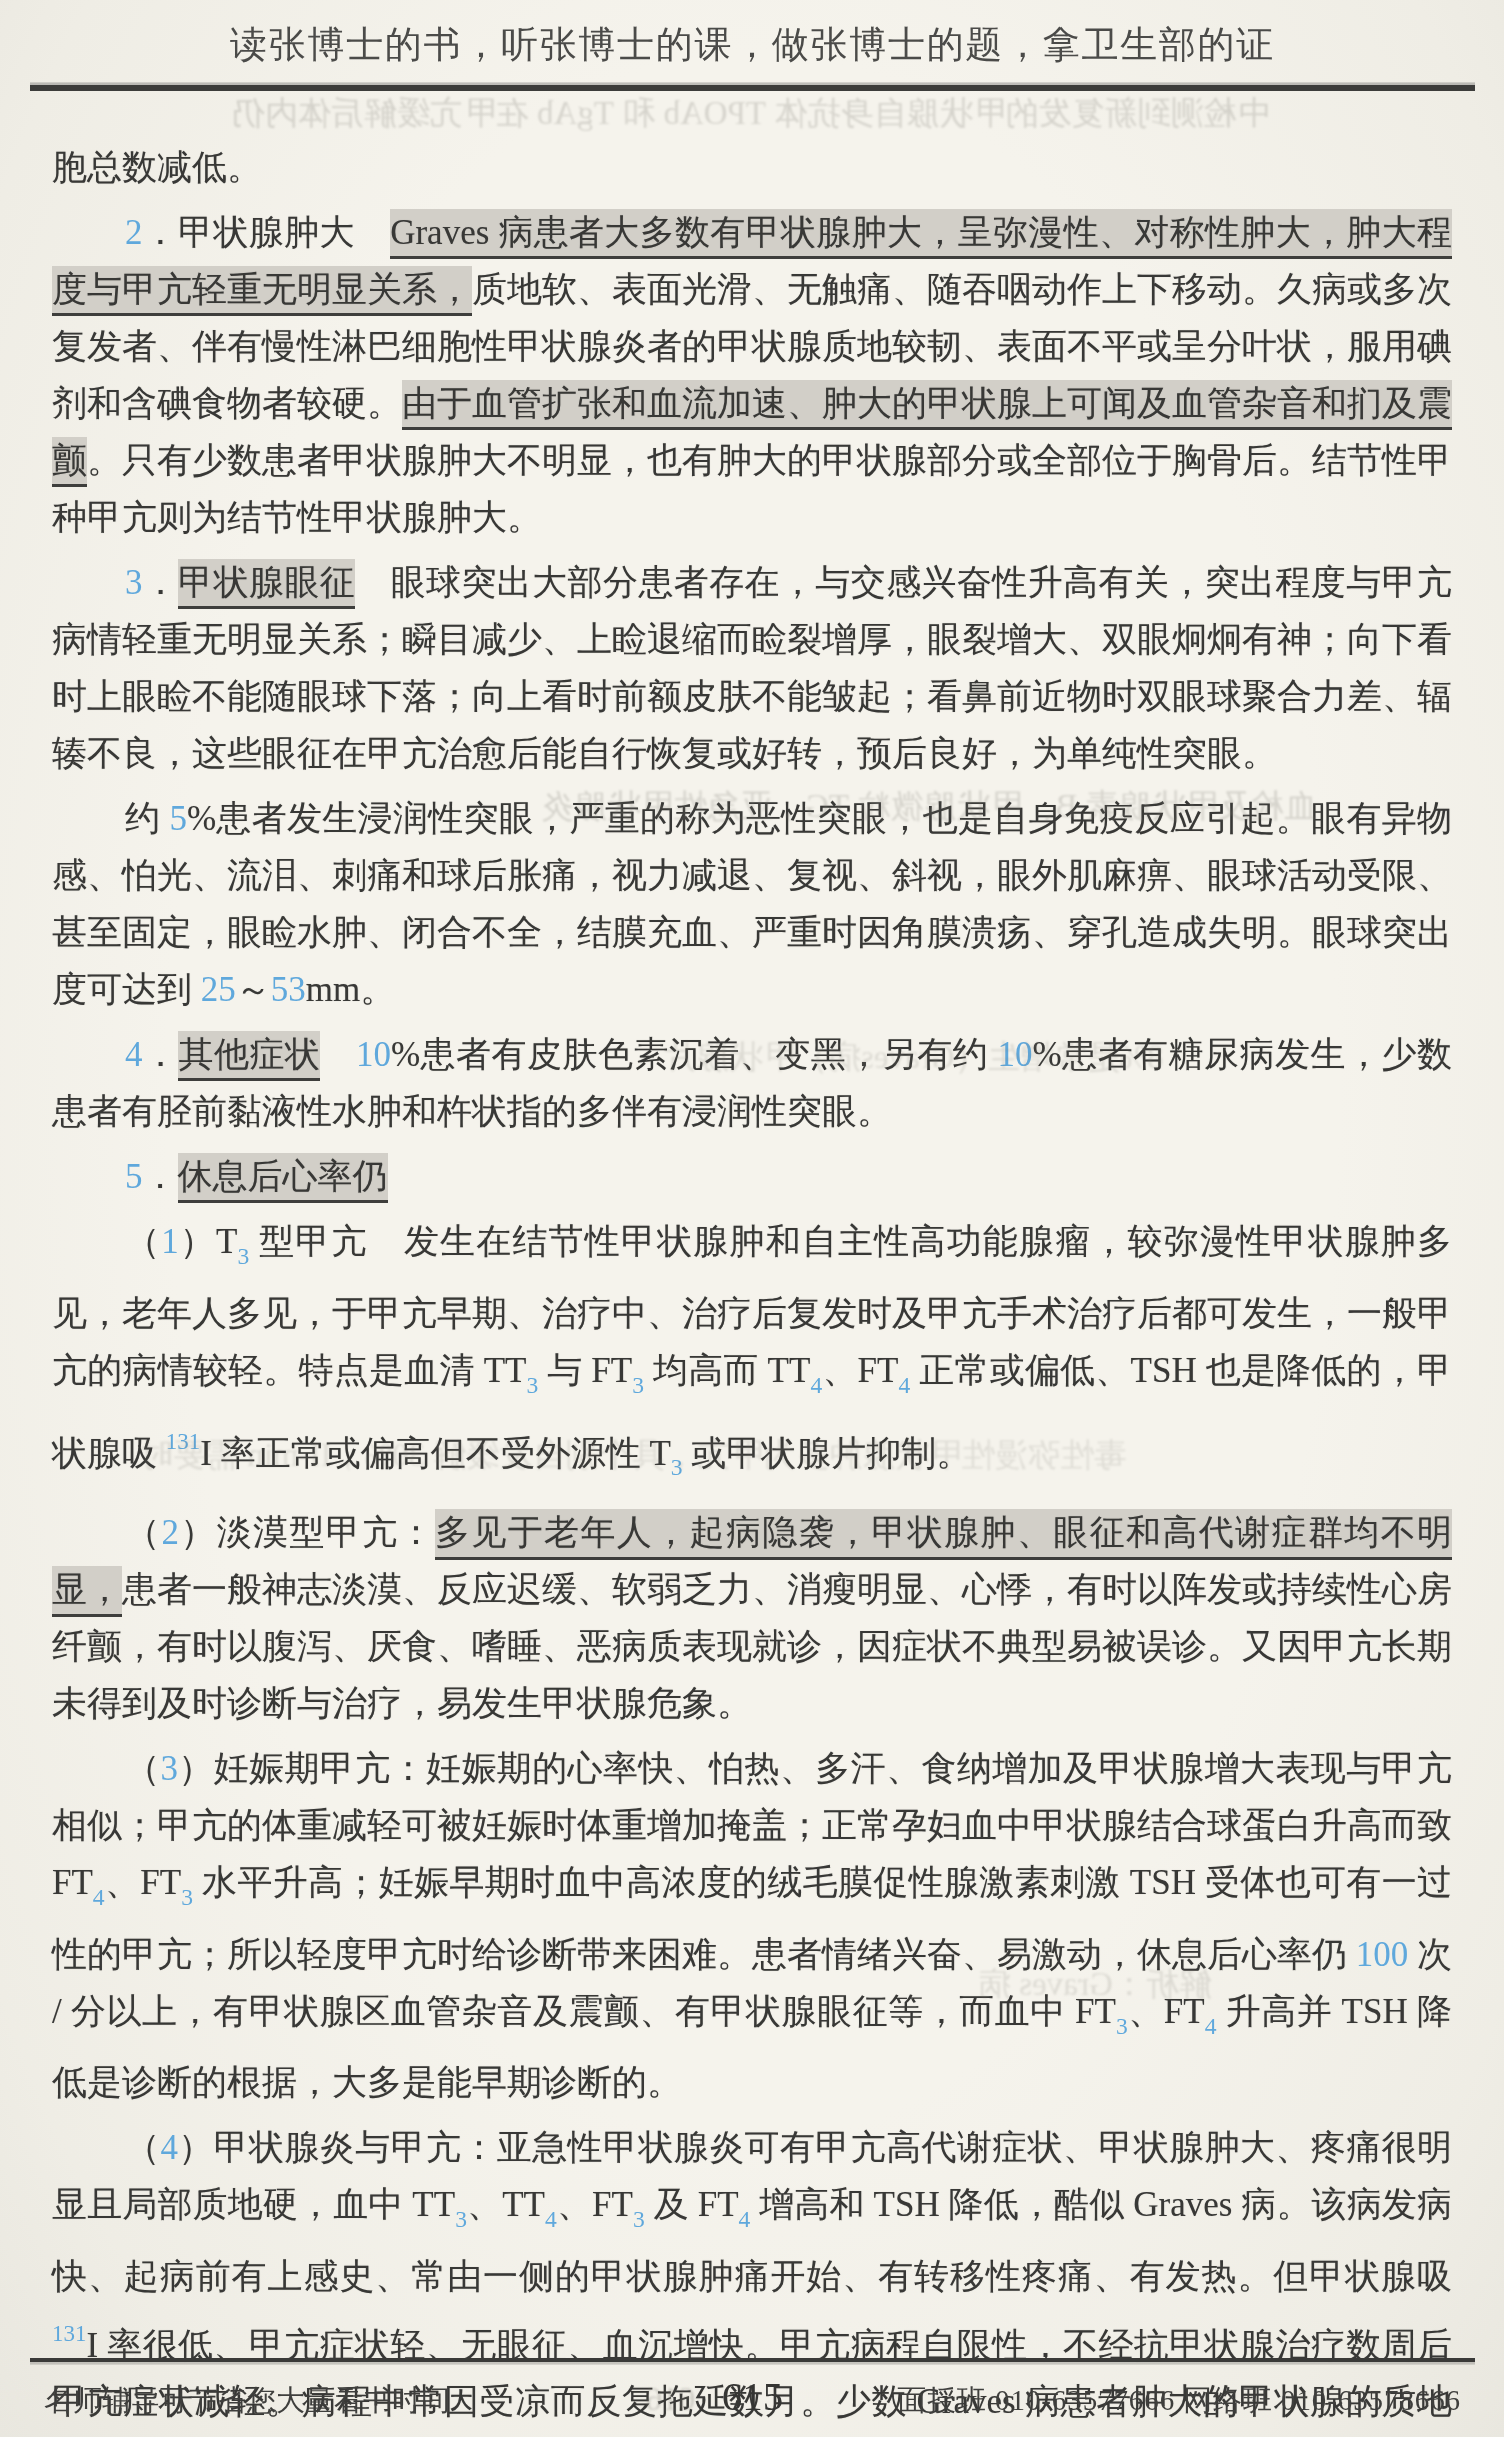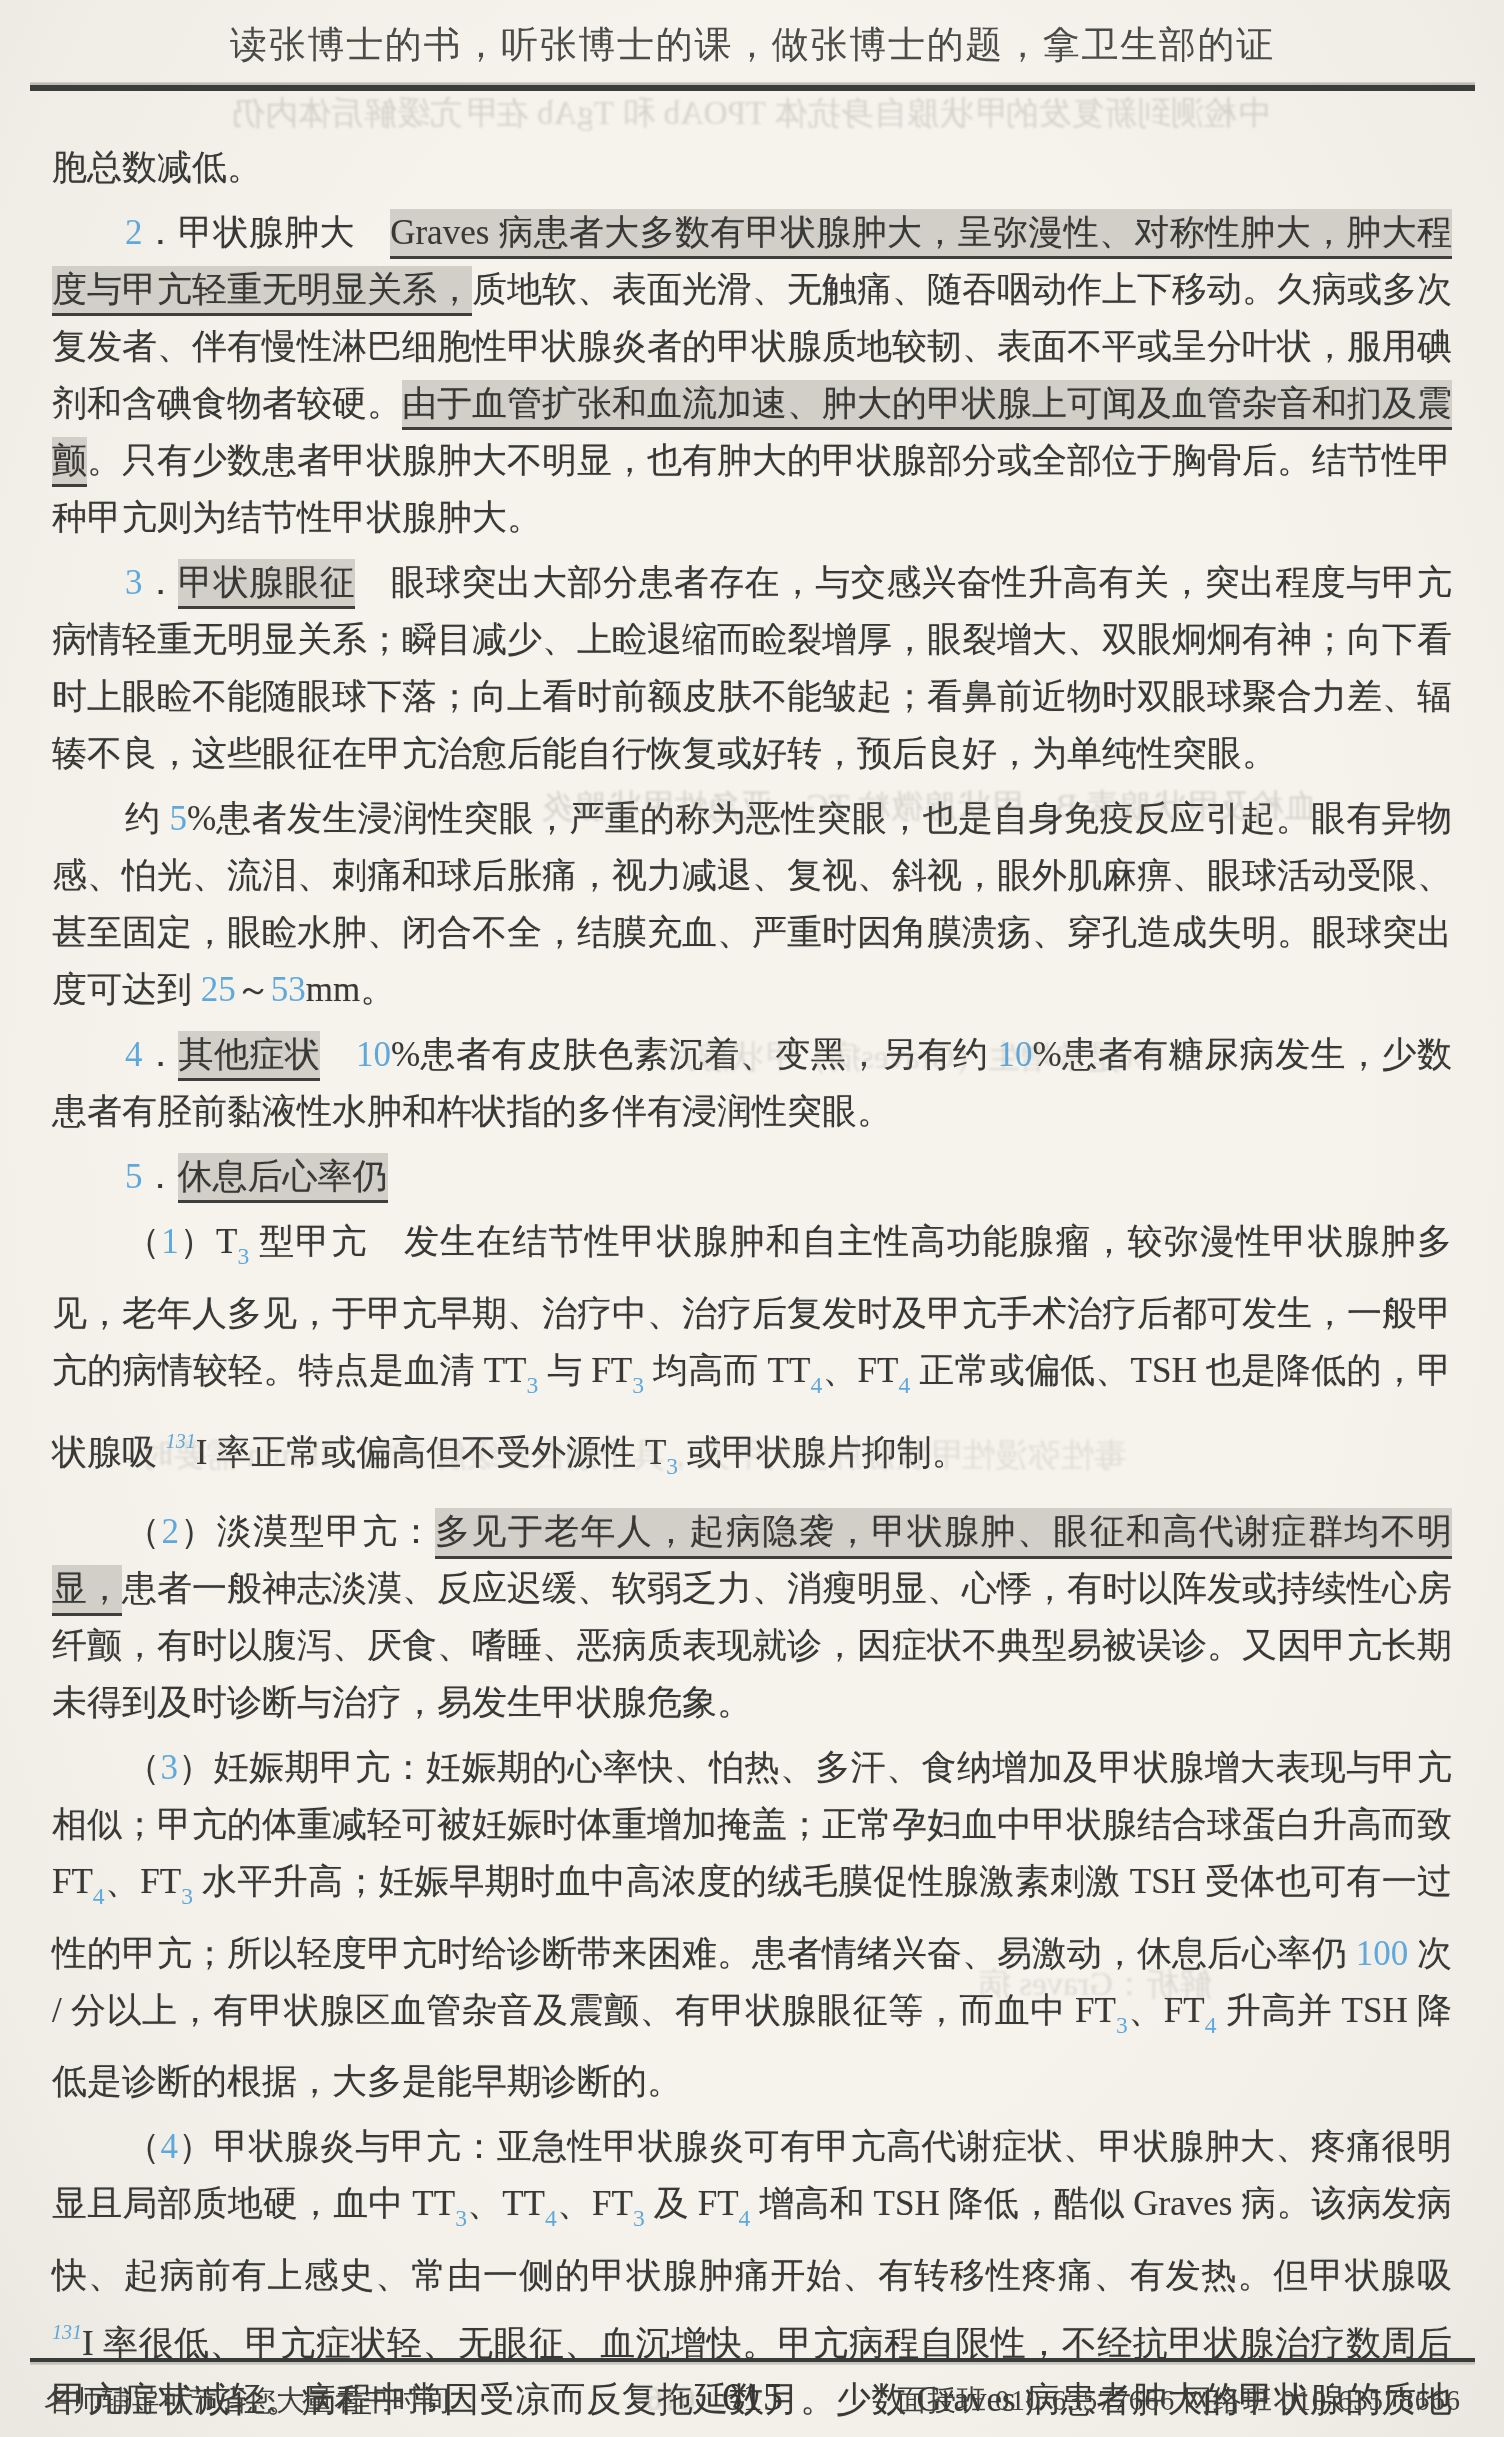--- a/index.html
+++ b/index.html
@@ -32,21 +32,21 @@
   .para.no-indent{text-indent:0;}
   .hl{
     background:#d2cfc8;
     border-bottom:3.5px solid #3e3e3c;
     padding:4.4px 0 4.4px;
     box-decoration-break:clone;
     -webkit-box-decoration-break:clone;
   }
   .num{color:#5fa8dc;text-shadow:none;}
   .sub{color:#5fa8dc;font-size:23.6px;vertical-align:-10.5px;text-shadow:none;}
-  .sup{color:#5fa8dc;font-size:20px;vertical-align:15.7px;text-shadow:none;font-style:italic;}
+  .sup{color:#5fa8dc;font-size:23px;vertical-align:15.7px;text-shadow:none;}
   .footer-rule{
     position:absolute;top:2358px;left:30px;right:30px;height:4.4px;
     background:#3a3a38;
     box-shadow:0 2.6px 0 rgba(95,95,92,.3);
   }
   .footer{
     position:absolute;top:2372px;left:44px;right:44px;
     display:flex;align-items:baseline;
     font-size:29px;color:#3f3f3d;gap:41px;
   }

